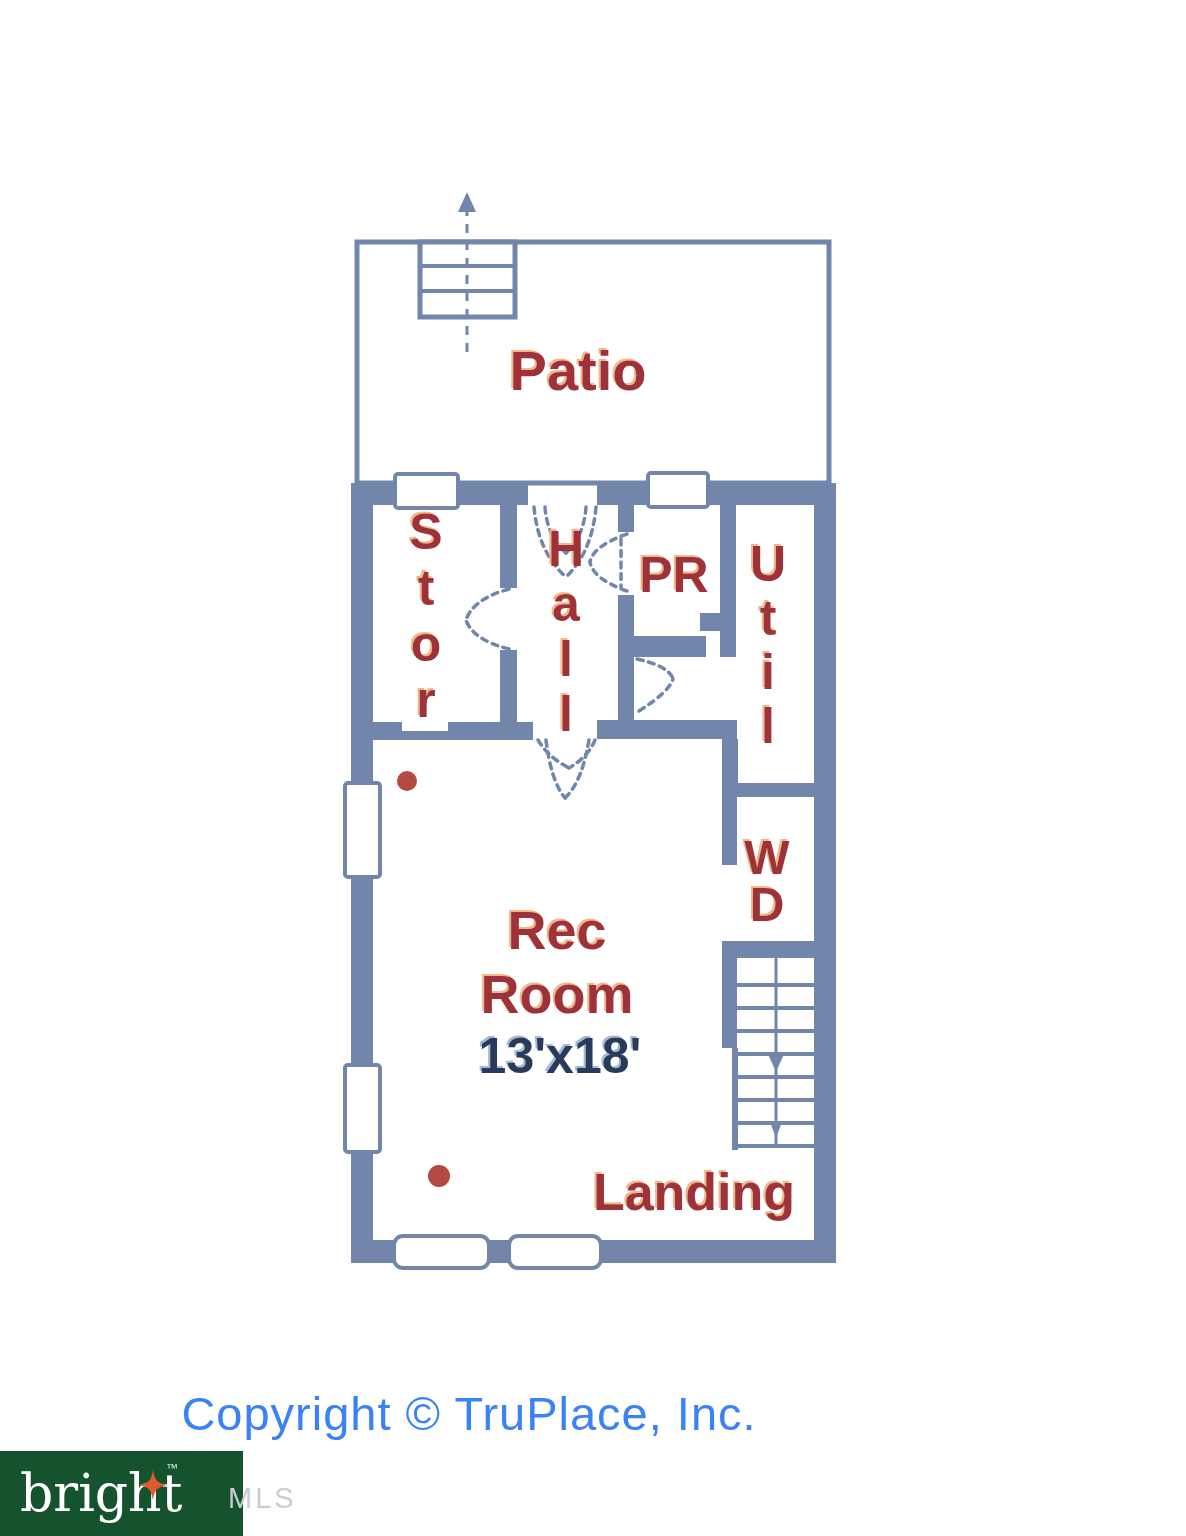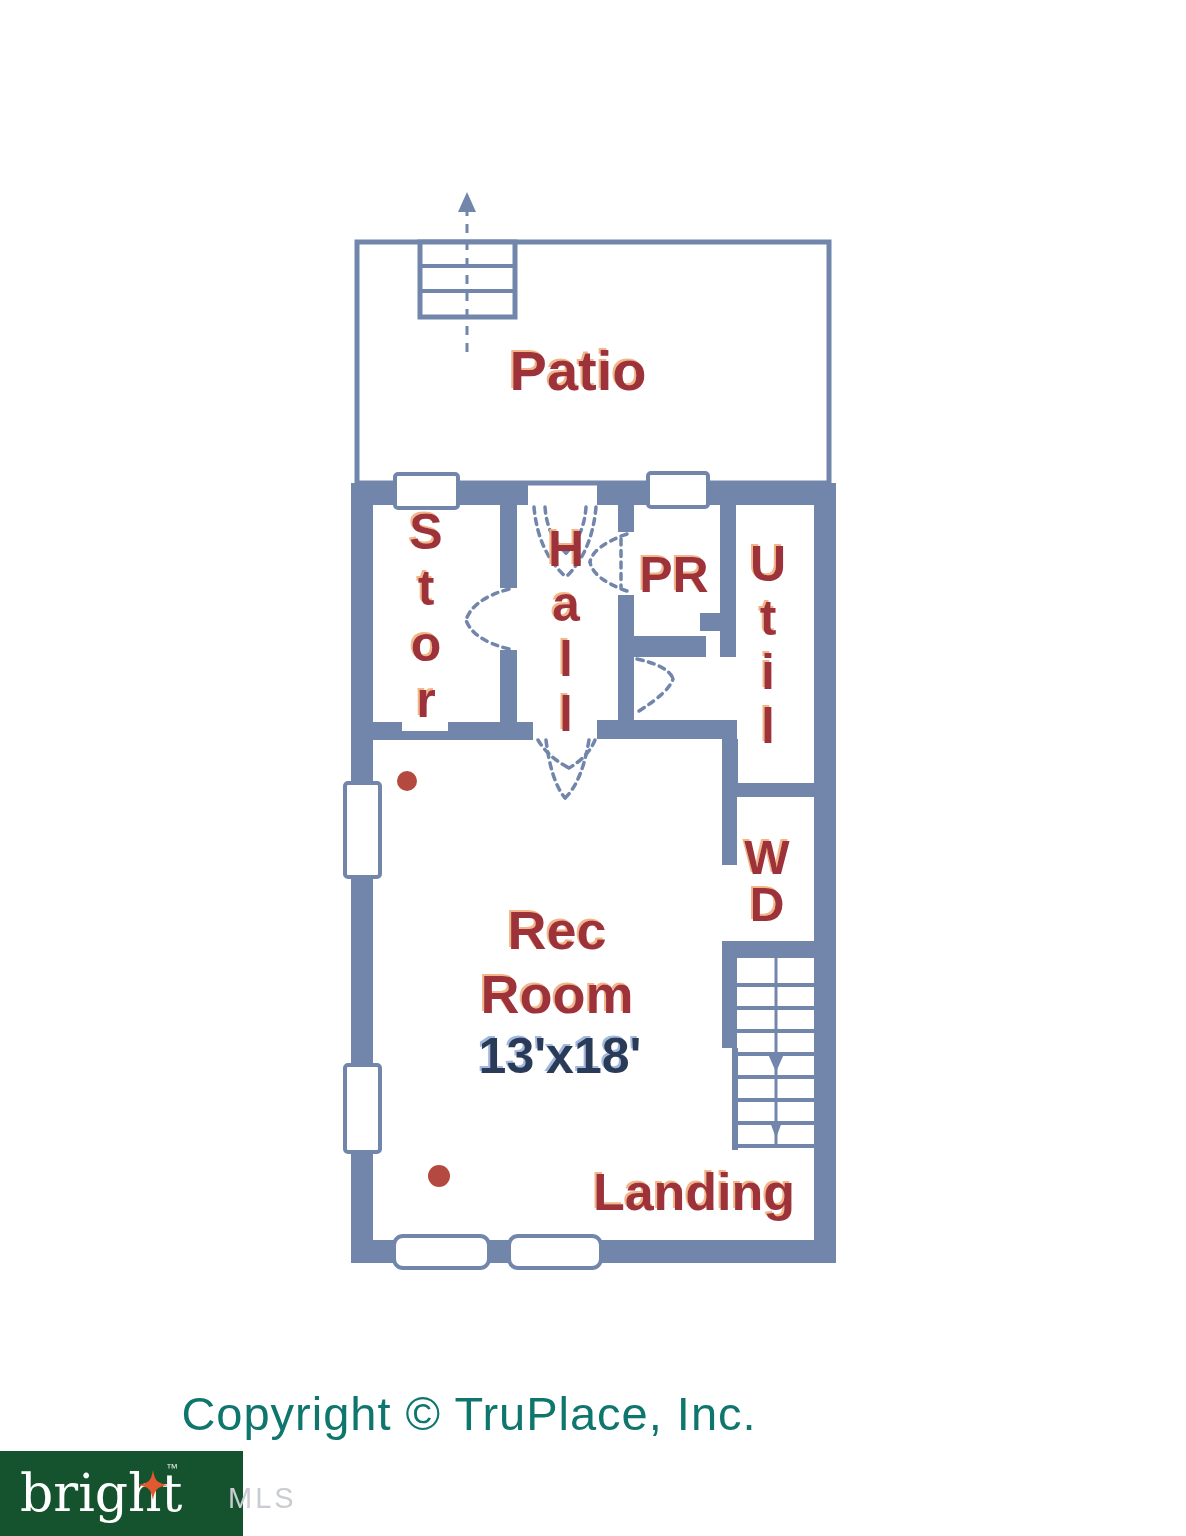--- a/index.html
+++ b/index.html
@@ -10,21 +10,21 @@
   .whitefill{fill:#ffffff;}
   .thin{stroke:#7286ab;fill:none;}
   .win{fill:#ffffff;stroke:#7286ab;stroke-width:4;}
   .door{stroke:#7286ab;stroke-width:3.5;fill:none;stroke-dasharray:6 5.5;stroke-linecap:round;}
   .tread{stroke:#7286ab;stroke-width:4;}
   .cline{stroke:#7286ab;stroke-width:3;}
   .dot{fill:#b4493f;}
   .lbl{font-family:"Liberation Sans",sans-serif;font-weight:bold;fill:#9d333b;text-anchor:middle;}
   .dim{font-family:"Liberation Sans",sans-serif;font-weight:bold;fill:#2c3a59;text-anchor:middle;}
   #copyright{position:absolute;left:0;top:1386px;width:938px;text-align:center;
-             font-size:47px;color:#0f766e;letter-spacing:1px;}
+             font-size:47px;color:#3b82f6;letter-spacing:1px;}
   #brand-logo{position:absolute;left:0;top:1451px;width:243px;height:85px;background:#14532d;}
   #brand-word{position:absolute;left:20px;top:0px;font-family:"DejaVu Serif","Liberation Serif",serif;
               font-size:52px;line-height:85px;color:#ffffff;}
   #brand-star{position:absolute;left:136px;top:17px;}
   #brand-tm{position:absolute;left:166px;top:10px;font-size:12px;color:#e8e8e8;
             font-family:"Liberation Sans",sans-serif;}
   #brand-mls{position:absolute;left:180px;top:31px;font-size:29px;letter-spacing:3px;color:#c9ccd1;
              font-family:"Liberation Sans",sans-serif;font-weight:400;margin-left:48px;}
 </style>
 </head>

